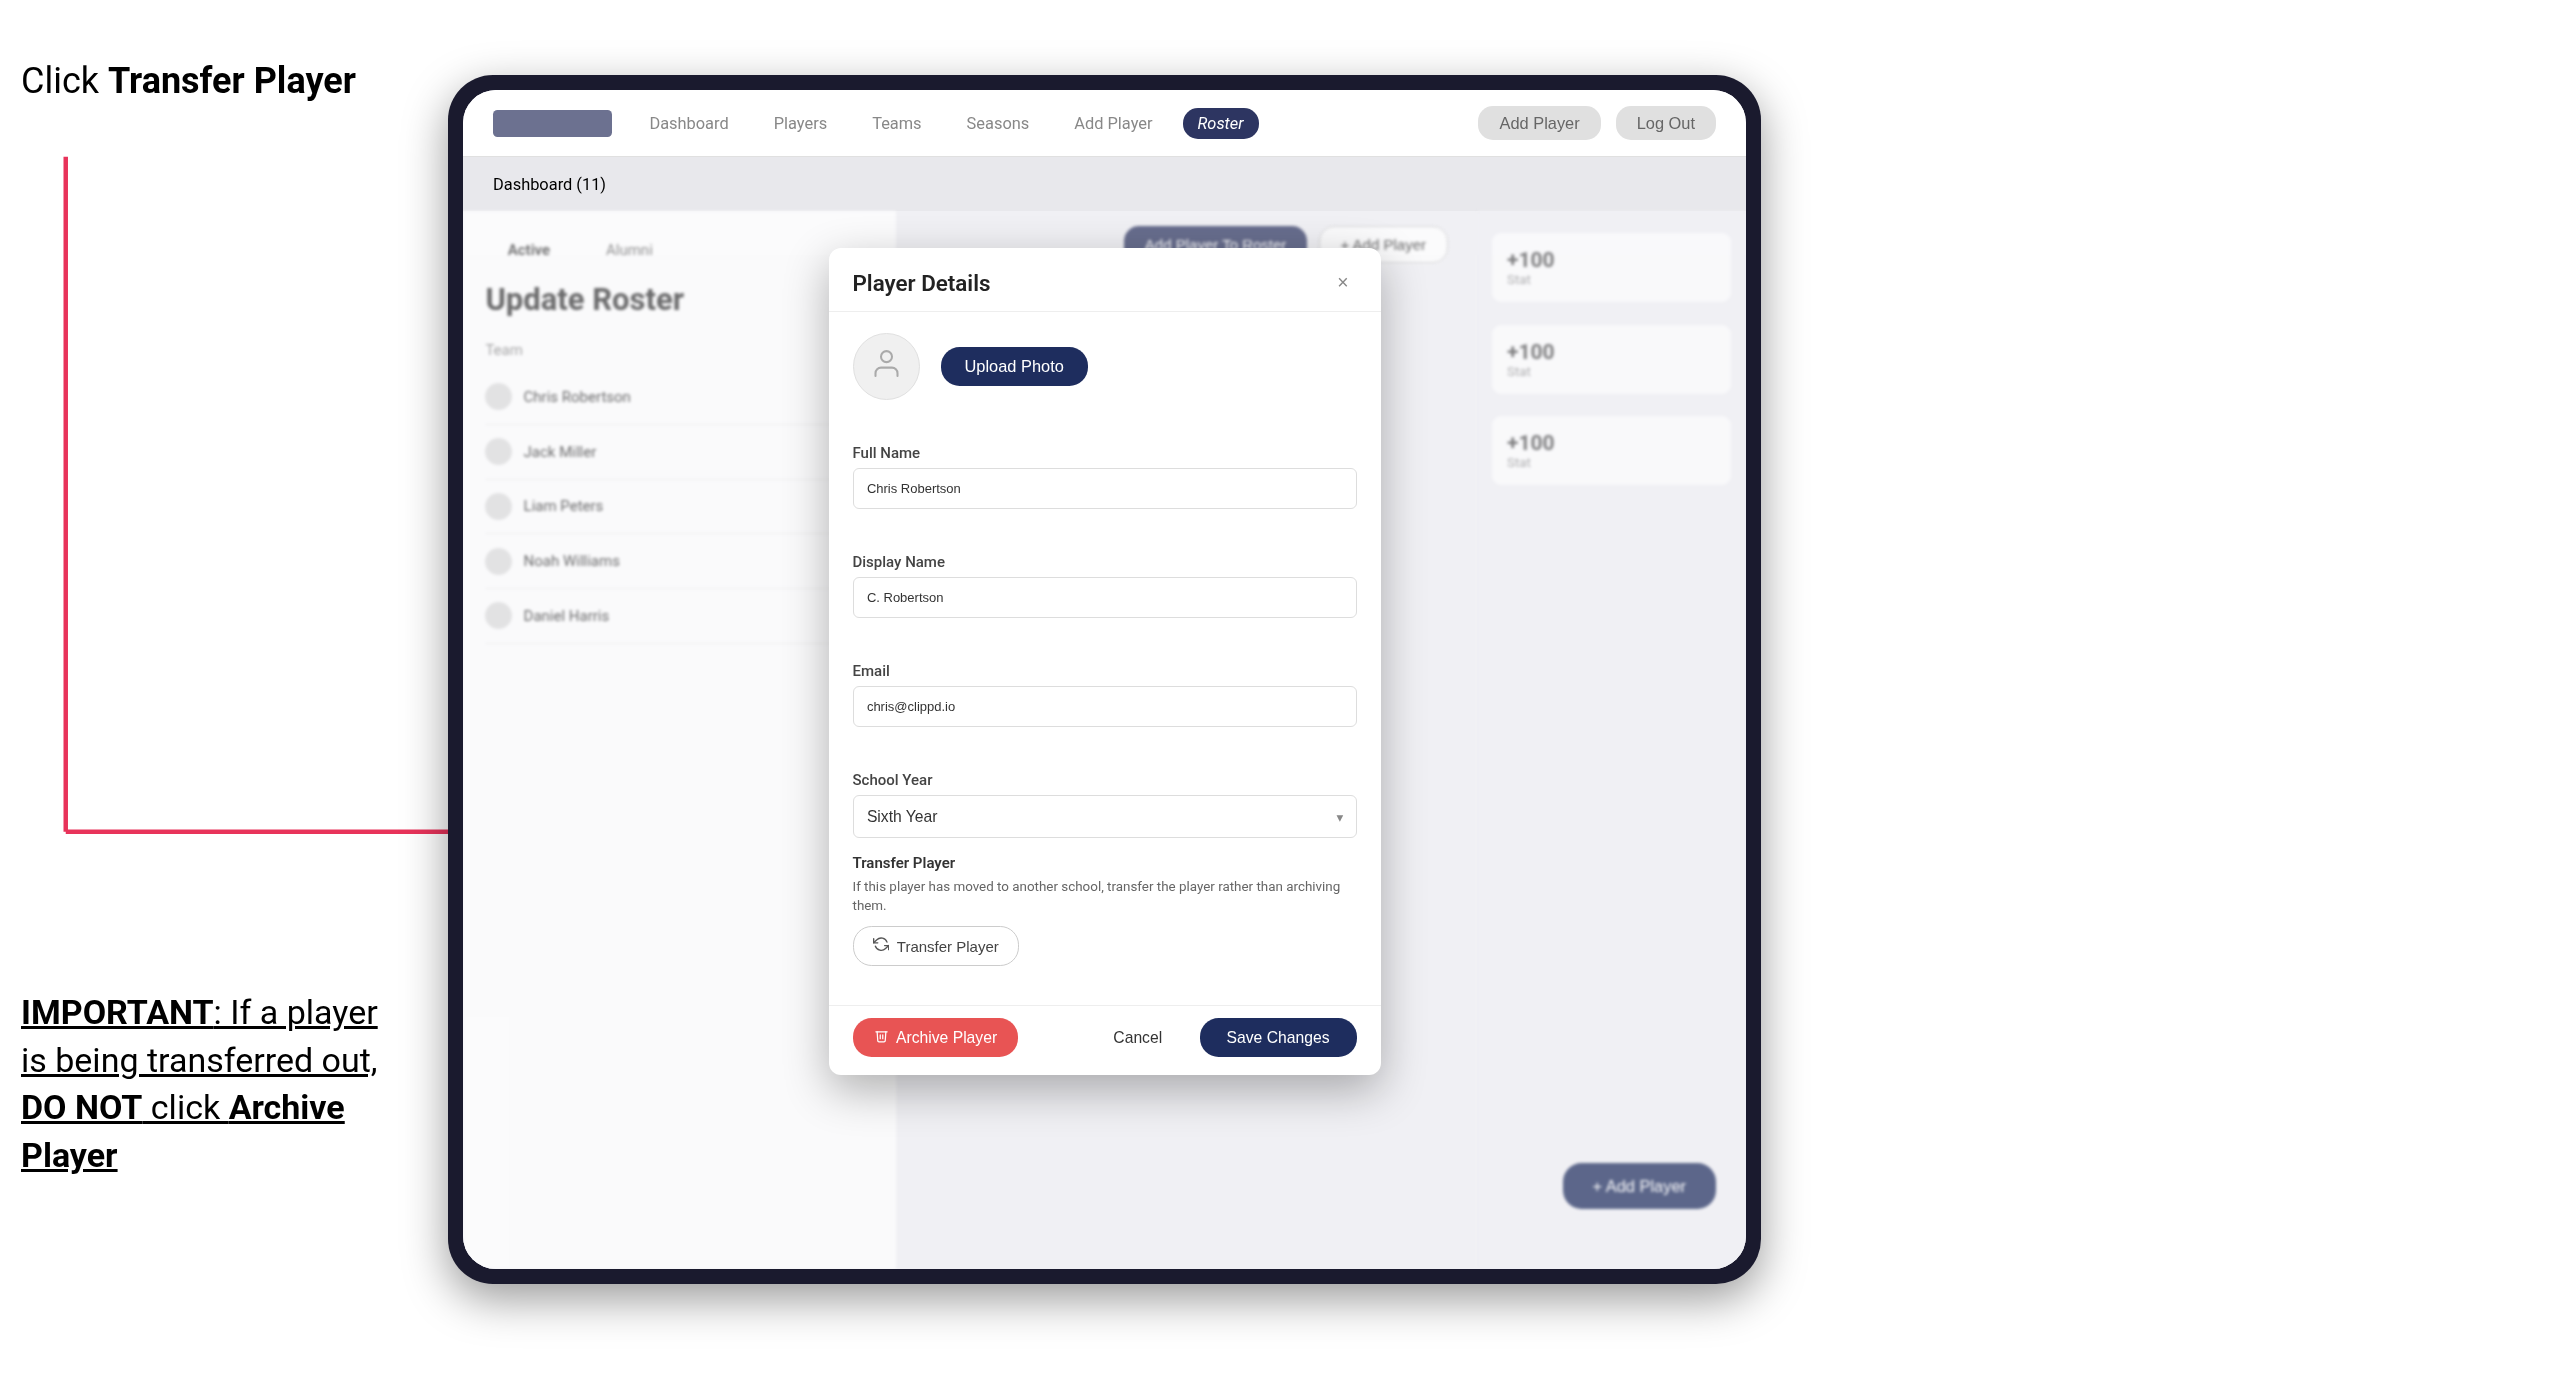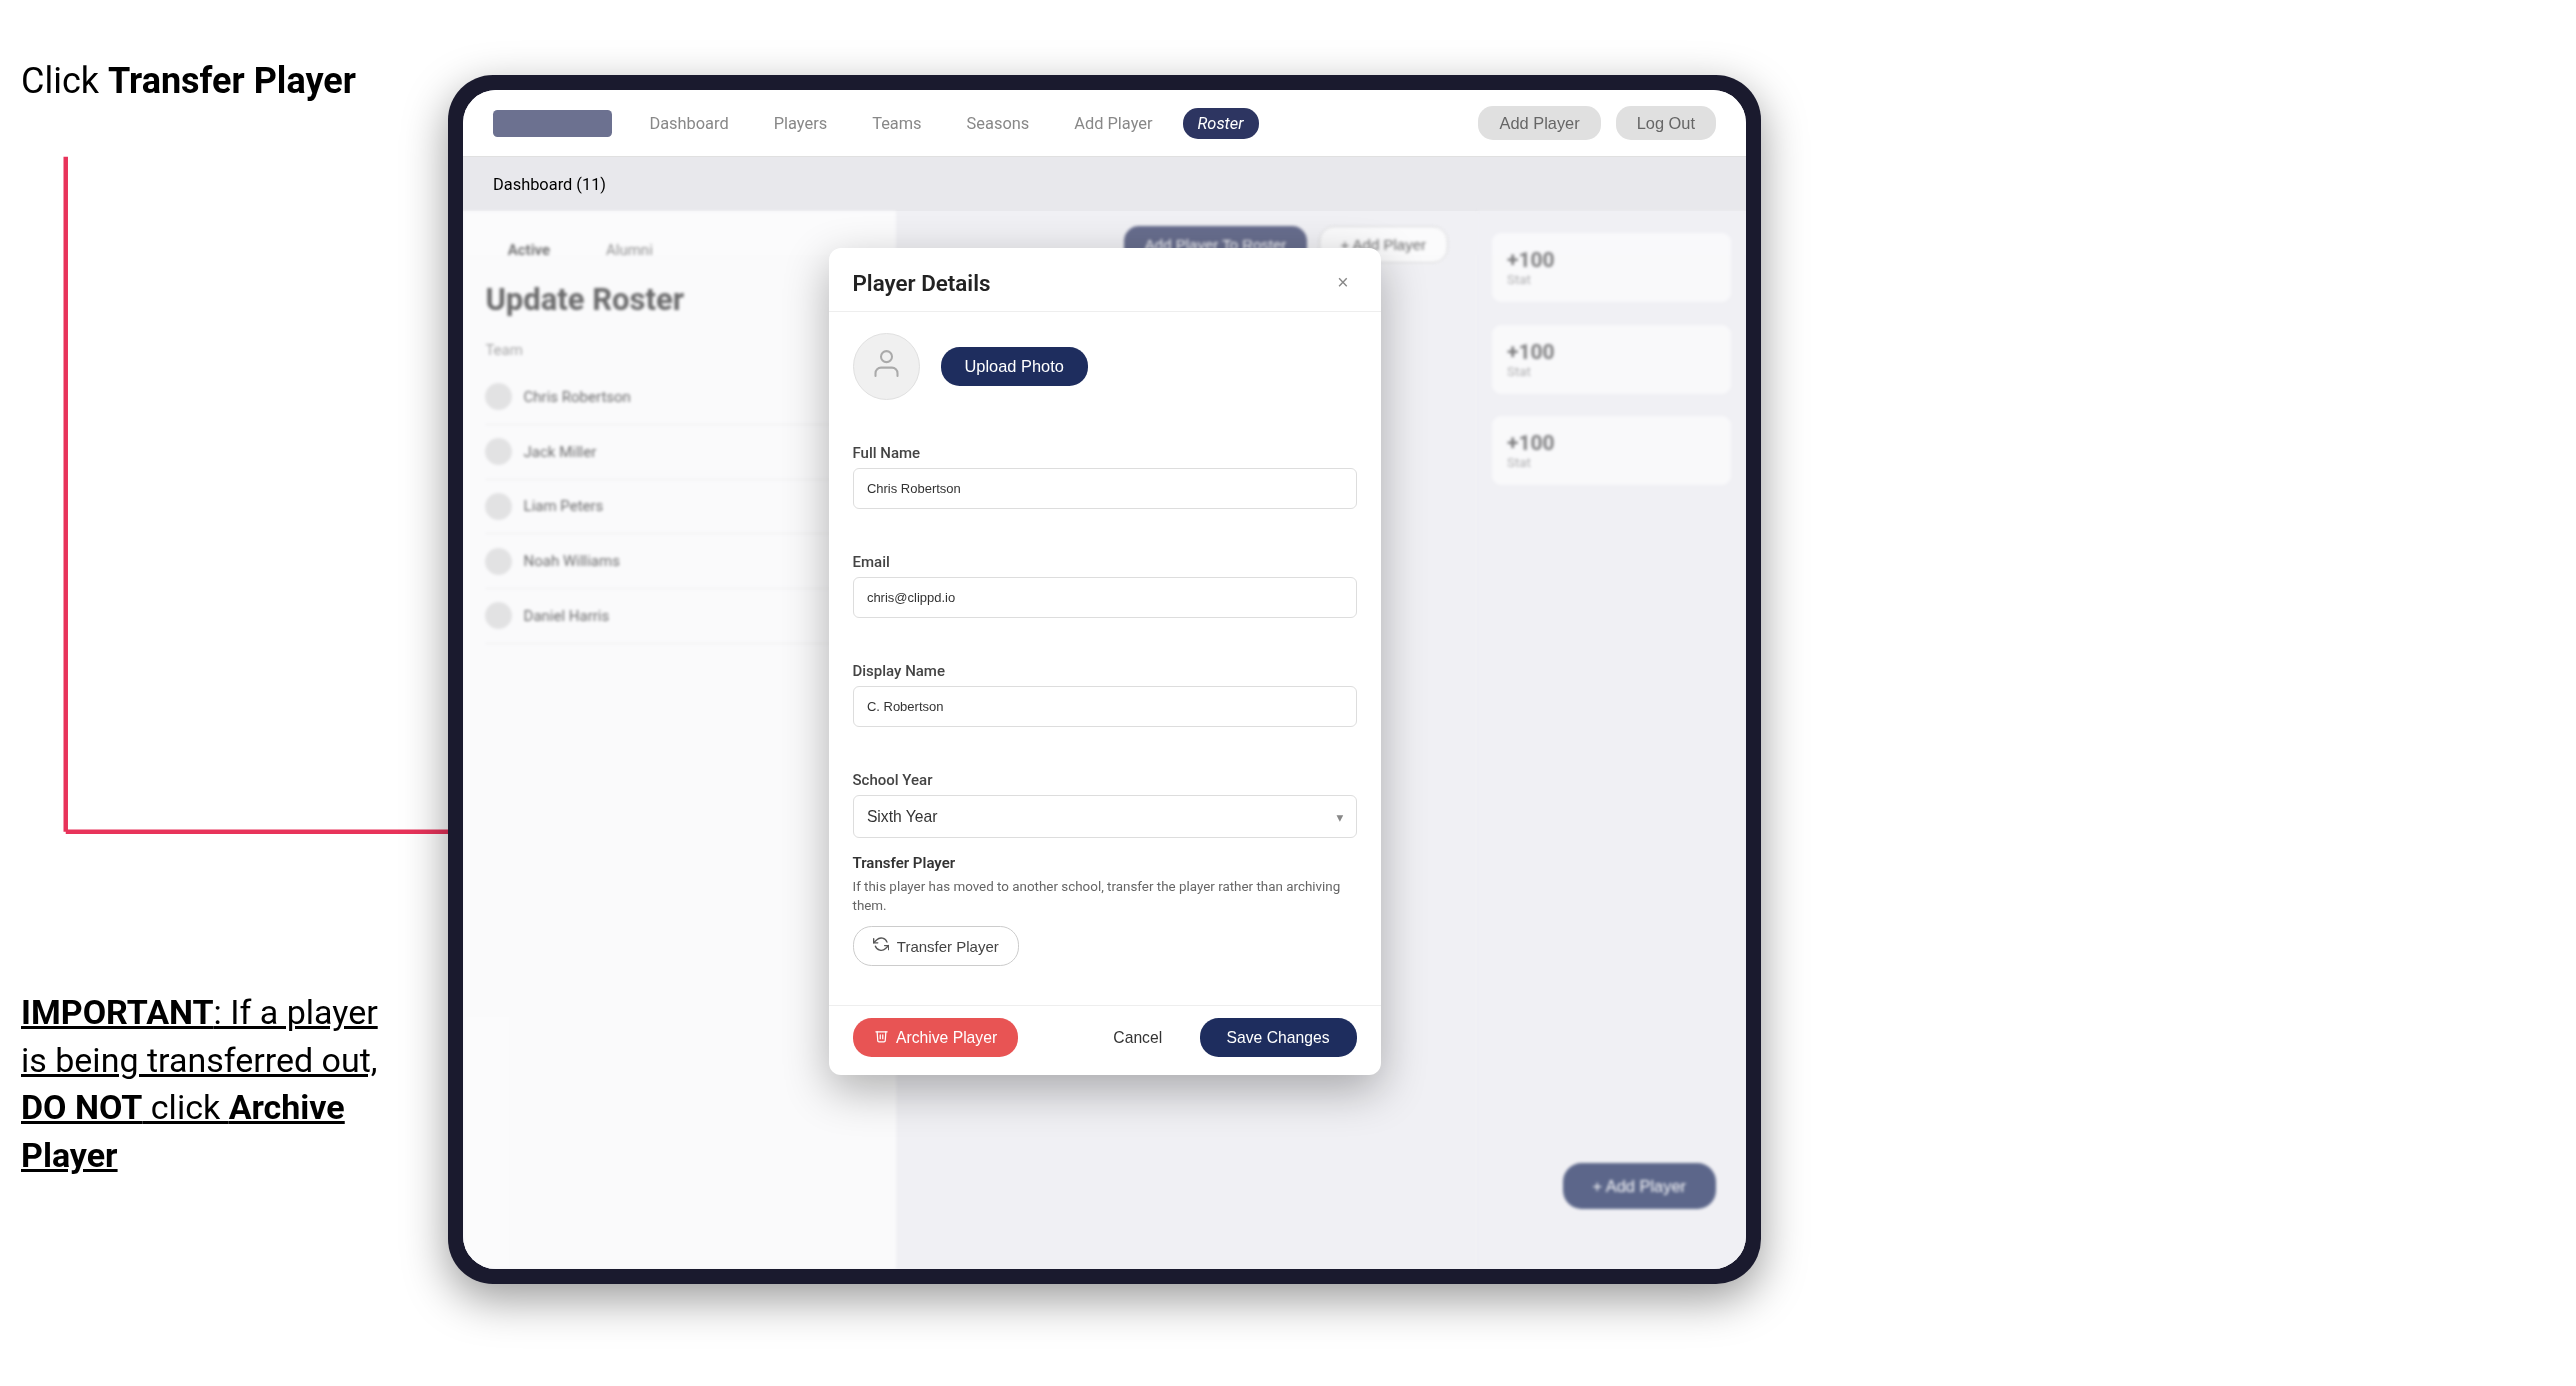--- a/index.html
+++ b/index.html
@@ -606,27 +606,27 @@
             </div>
             <button class="upload-photo-btn">Upload Photo</button>
           </div>
 
           <div class="form-group">
             <label class="form-label">Full Name</label>
             <input class="form-input" type="text" value="Chris Robertson" style="">
           </div>
 
           <div class="form-group">
+            <label class="form-label">Display Name</label>
+            <input class="form-input" type="text" value="C. Robertson" style="">
+          </div>
+
+          <div class="form-group">
             <label class="form-label">Email</label>
             <input class="form-input" type="email" value="chris@clippd.io" style="">
-          </div>
-
-          <div class="form-group">
-            <label class="form-label">Display Name</label>
-            <input class="form-input" type="text" value="C. Robertson" style="">
           </div>
 
           <div class="form-group">
             <label class="form-label">School Year</label>
             <div class="select-wrapper">
               <select class="form-select">
                 <option>First Year</option>
                 <option>Second Year</option>
                 <option>Third Year</option>
                 <option>Fourth Year</option>

